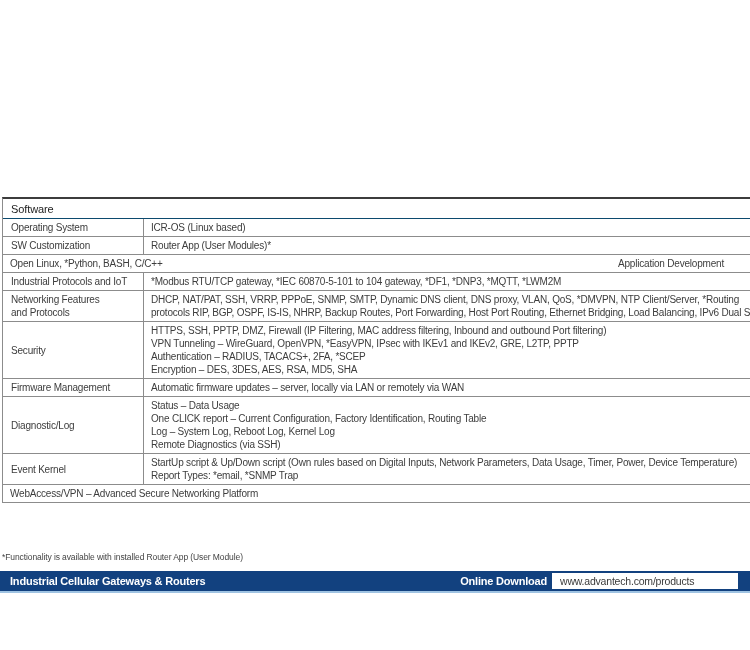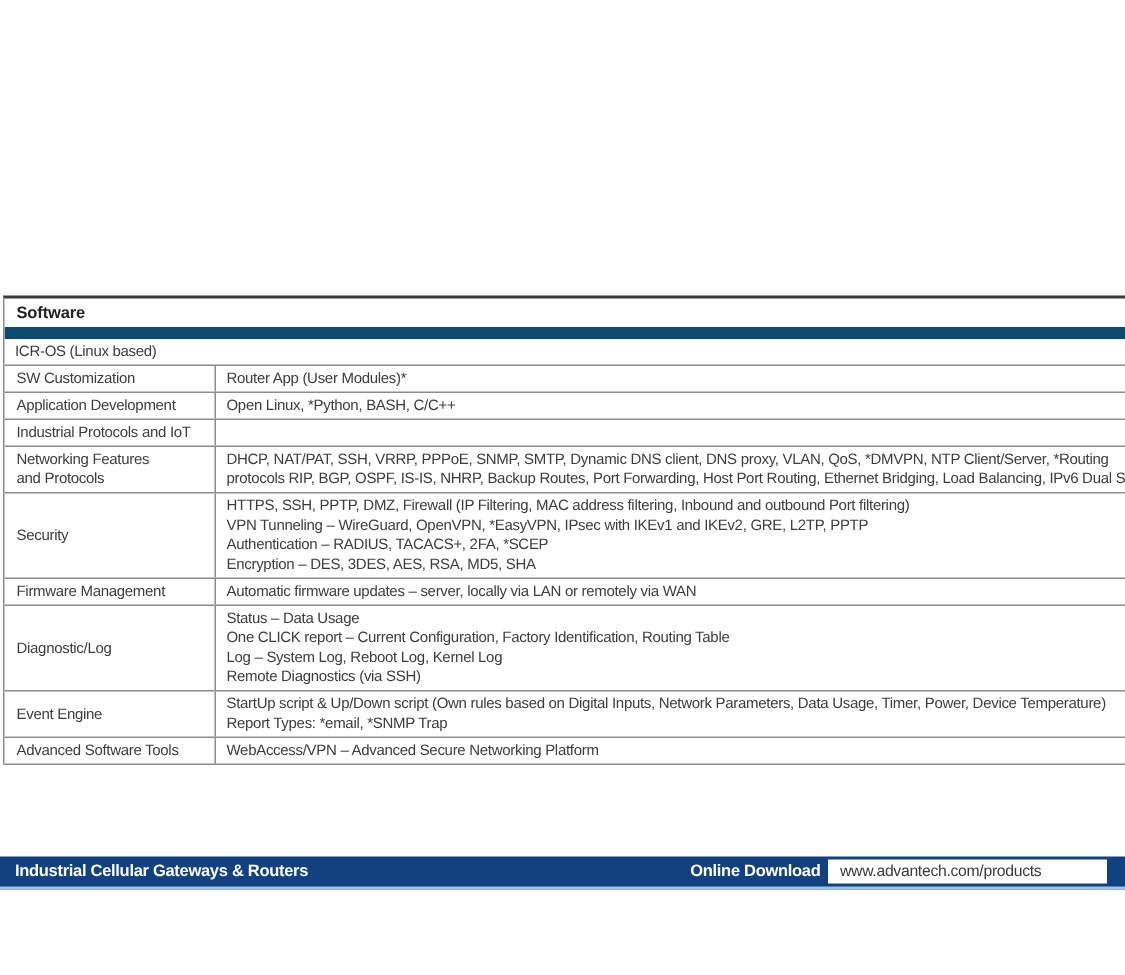--- a/index.html
+++ b/index.html
@@ -17,22 +17,22 @@
     left:2px;top:197px;
     width:748px;
     border-top:2px solid #3c3c3c;
     border-left:1px solid #8c8c8c;
     overflow:hidden;
   }
   .thead{
     height:19px;
     display:flex;align-items:center;
     padding-left:8px;
-    font-size:11px;font-weight:bold;color:#222222;
-    border-bottom:8px solid #0c4a6e;
+    font-size:11px;font-weight:normal;color:#222222;
+    border-bottom:1px solid #0c4a6e;
     letter-spacing:-0.1px;
   }
   .row{
     display:flex;
     border-bottom:1px solid #8c8c8c;
   }
   .cell{
     padding:2px 0;
     font-size:10px;
     line-height:13px;
@@ -101,43 +101,49 @@
 </style>
 </head>
 <body>
 
 <div class="page">
 
   <div class="spec-table">
     <div class="thead">Software</div>
     <div>
         <div class="row">
+          <div class="cell label">
+            <div class="line">Operating System</div>
+          </div>
           <div class="cell value">
             <div class="line">ICR-OS (Linux based)</div>
           </div>
         </div>
         <div class="row">
           <div class="cell label">
             <div class="line">SW Customization</div>
           </div>
           <div class="cell value">
             <div class="line">Router App (User Modules)*</div>
           </div>
         </div>
         <div class="row">
+          <div class="cell value">
+            <div class="line">Open Linux, *Python, BASH, C/C++</div>
+          </div>
           <div class="cell label">
             <div class="line">Application Development</div>
           </div>
-          <div class="cell value">
-            <div class="line">Open Linux, *Python, BASH, C/C++</div>
-          </div>
         </div>
         <div class="row">
           <div class="cell label">
             <div class="line">Industrial Protocols and IoT</div>
+          </div>
+          <div class="cell value">
+            <div class="line">*Modbus RTU/TCP gateway, *IEC 60870-5-101 to 104 gateway, *DF1, *DNP3, *MQTT, *LWM2M</div>
           </div>
         </div>
         <div class="row">
           <div class="cell label">
             <div class="line">Networking Features</div>
             <div class="line">and Protocols</div>
           </div>
           <div class="cell value">
             <div class="line">DHCP, NAT/PAT, SSH, VRRP, PPPoE, SNMP, SMTP, Dynamic DNS client, DNS proxy, VLAN, QoS, *DMVPN, NTP Client/Server, *Routing</div>
             <div class="line">protocols RIP, BGP, OSPF, IS-IS, NHRP, Backup Routes, Port Forwarding, Host Port Routing, Ethernet Bridging, Load Balancing, IPv6 Dual Stack</div>
@@ -168,38 +174,36 @@
           </div>
           <div class="cell value">
             <div class="line">Status – Data Usage</div>
             <div class="line">One CLICK report – Current Configuration, Factory Identification, Routing Table</div>
             <div class="line">Log – System Log, Reboot Log, Kernel Log</div>
             <div class="line">Remote Diagnostics (via SSH)</div>
           </div>
         </div>
         <div class="row">
           <div class="cell label">
-            <div class="line">Event Engine</div>
+            <div class="line">Event Kernel</div>
           </div>
           <div class="cell value">
             <div class="line">StartUp script &amp; Up/Down script (Own rules based on Digital Inputs, Network Parameters, Data Usage, Timer, Power, Device Temperature)</div>
             <div class="line">Report Types: *email, *SNMP Trap</div>
           </div>
         </div>
         <div class="row">
-          <div class="cell label">
-            <div class="line">Advanced Software Tools</div>
-          </div>
           <div class="cell value">
             <div class="line">WebAccess/VPN – Advanced Secure Networking Platform</div>
           </div>
         </div>
       </div>
   </div>
 
+  <div class="footnote">*Functionality is available with installed Router App (User Module)</div>
 
   <div class="footer-bar" style="background: rgb(18, 65, 127); border-bottom-color: rgb(159, 195, 226);">
     <span class="footer-left">Industrial Cellular Gateways &amp; Routers</span>
     <span class="footer-spacer"></span>
     <span class="footer-dl-label">Online Download</span>
     <span class="url-box">www.advantech.com/products</span>
   </div>
 
 </div>
 

